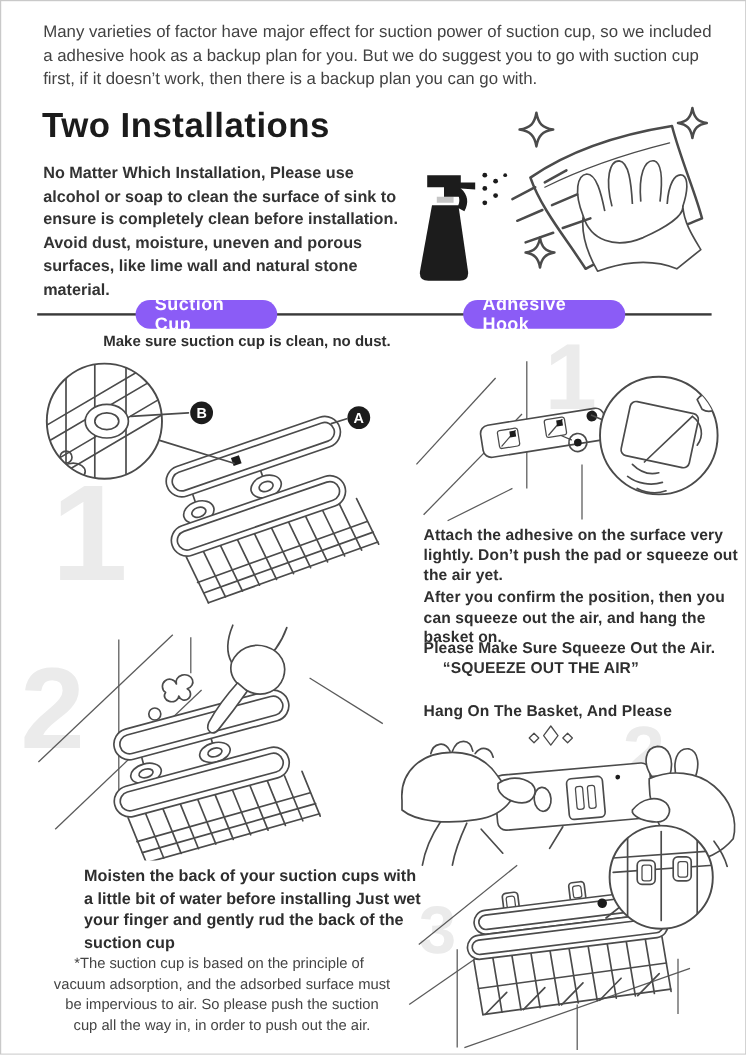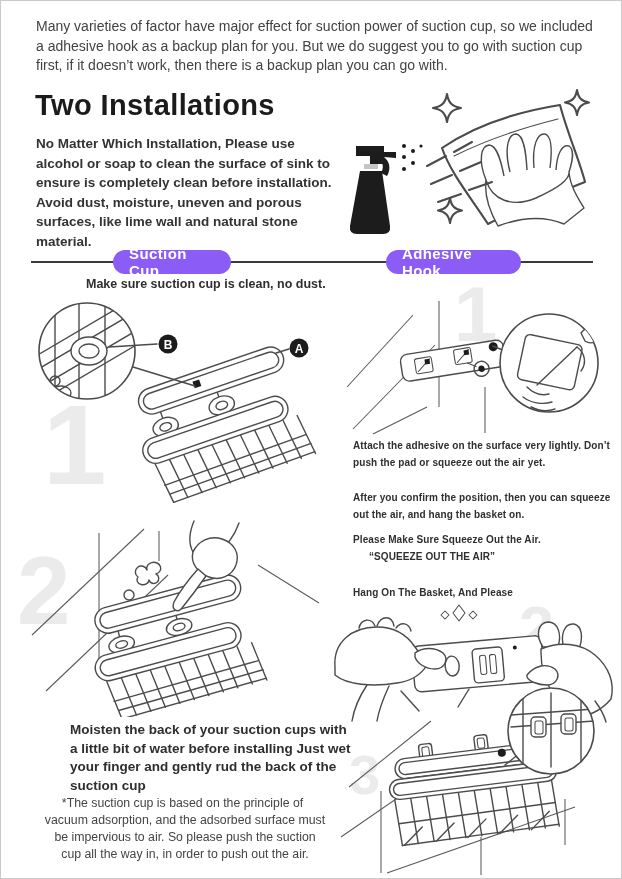--- a/index.html
+++ b/index.html
@@ -22,21 +22,21 @@
   .badge-sc{left:112px;width:86px;}
   .badge-ah{left:385px;width:103px;}
   .caption{left:55px;top:276px;font-size:12.5px;font-weight:bold;color:#2f2f2f;margin-left:30px;}
   .ghost{z-index:1;font-weight:bold;color:#ebebeb;line-height:0.8;user-select:none;}
   .g1l{left:42px;top:398px;font-size:114px;}
   .g2l{left:16px;top:552px;font-size:96px;}
   .g1r{left:453px;top:282px;font-size:78px;}
   .g2r{left:518px;top:602px;font-size:63px;}
   .g3r{left:348px;top:752px;font-size:56px;}
   .illo{z-index:2;}
-  .rpara{left:352px;width:268px;font-size:10px;font-weight:bold;line-height:16.5px;color:#2f2f2f;letter-spacing:0.1px;}
+  .rpara{left:352px;width:268px;font-size:13px;font-weight:bold;line-height:16.5px;color:#2f2f2f;letter-spacing:0.1px;}
   .p-attach{top:437px;width:262px;}
   .p-confirm{top:489px;}
   .p-squeeze{top:531px;}
   .p-squeeze .indent{padding-left:16px;}
   .p-hang{top:584px;}
   .p-hang .sp{padding-left:3px;}
   .moisten{left:40px;top:720px;width:287px;font-size:13.5px;font-weight:bold;line-height:18.5px;color:#2e2e2e;margin-left:29px;}
   .footnote{left:43px;top:794px;width:282px;font-size:12.3px;line-height:17px;color:#444;text-indent:-5px;text-align:center;}
   
   svg{display:block;}

